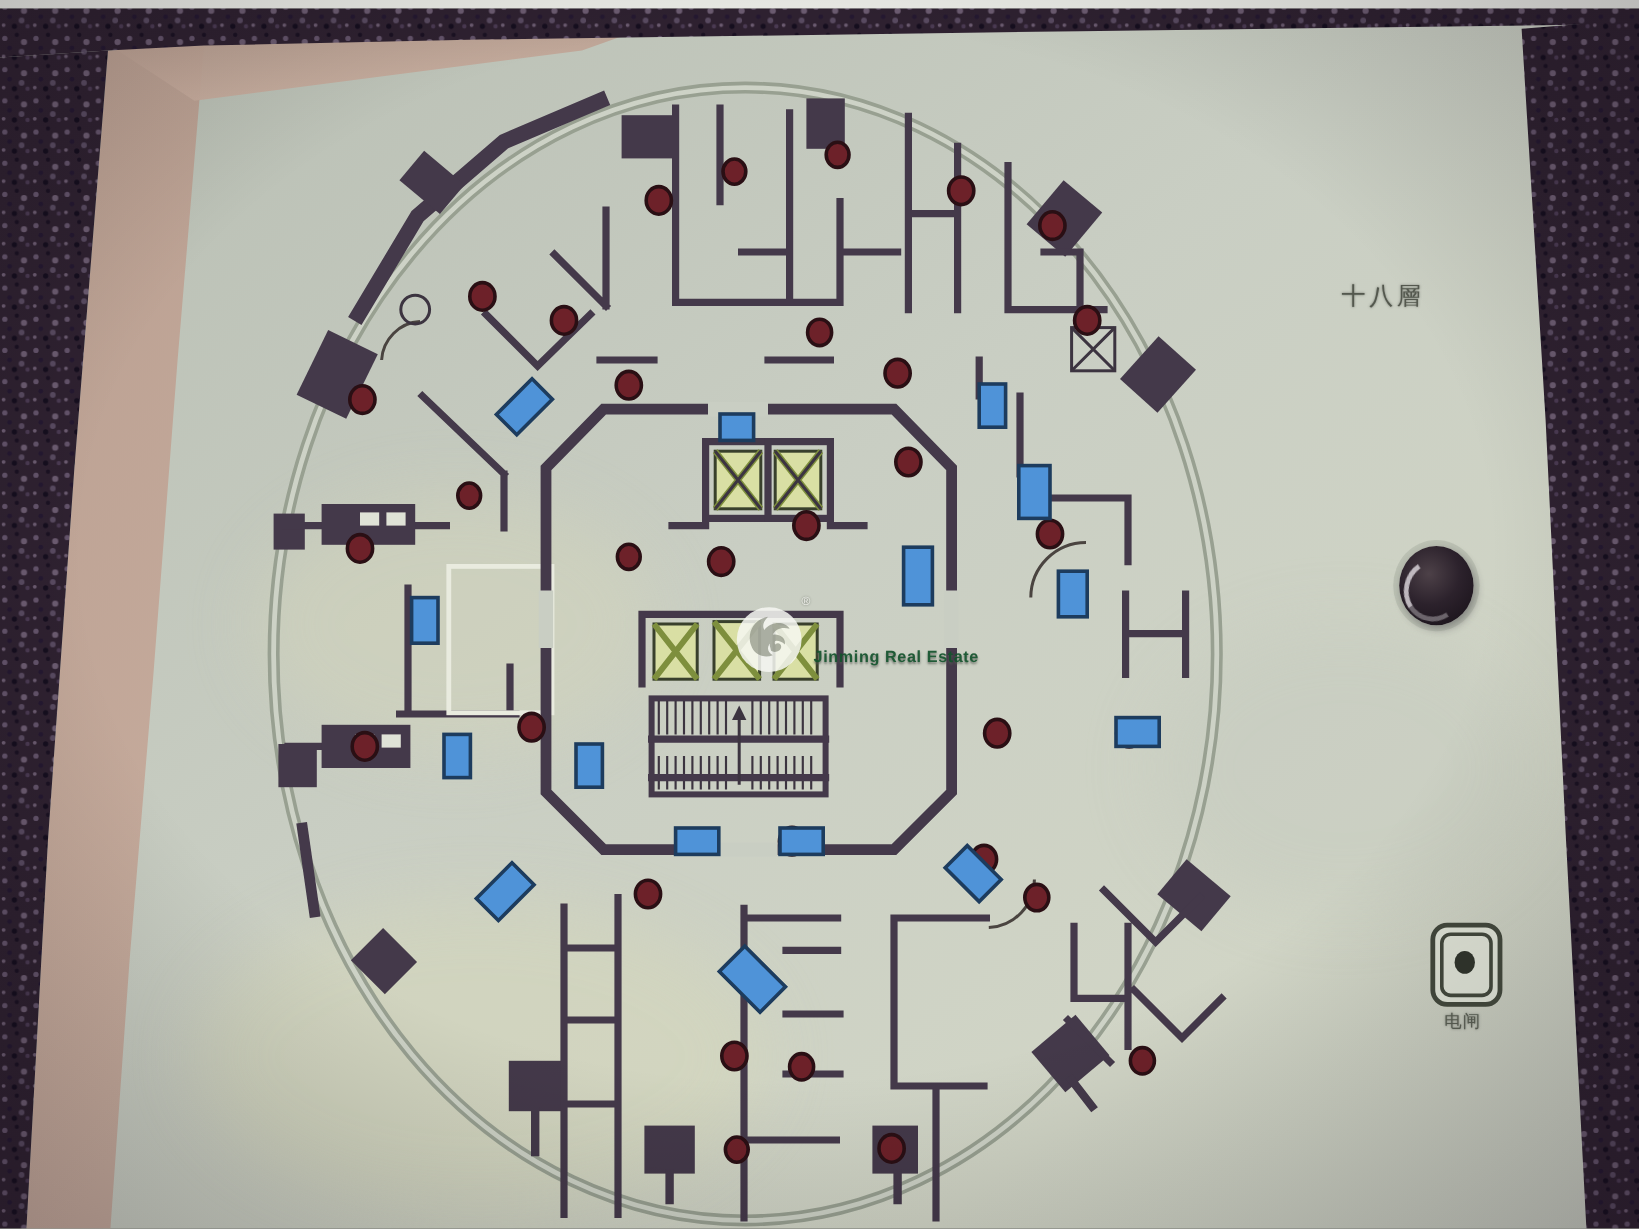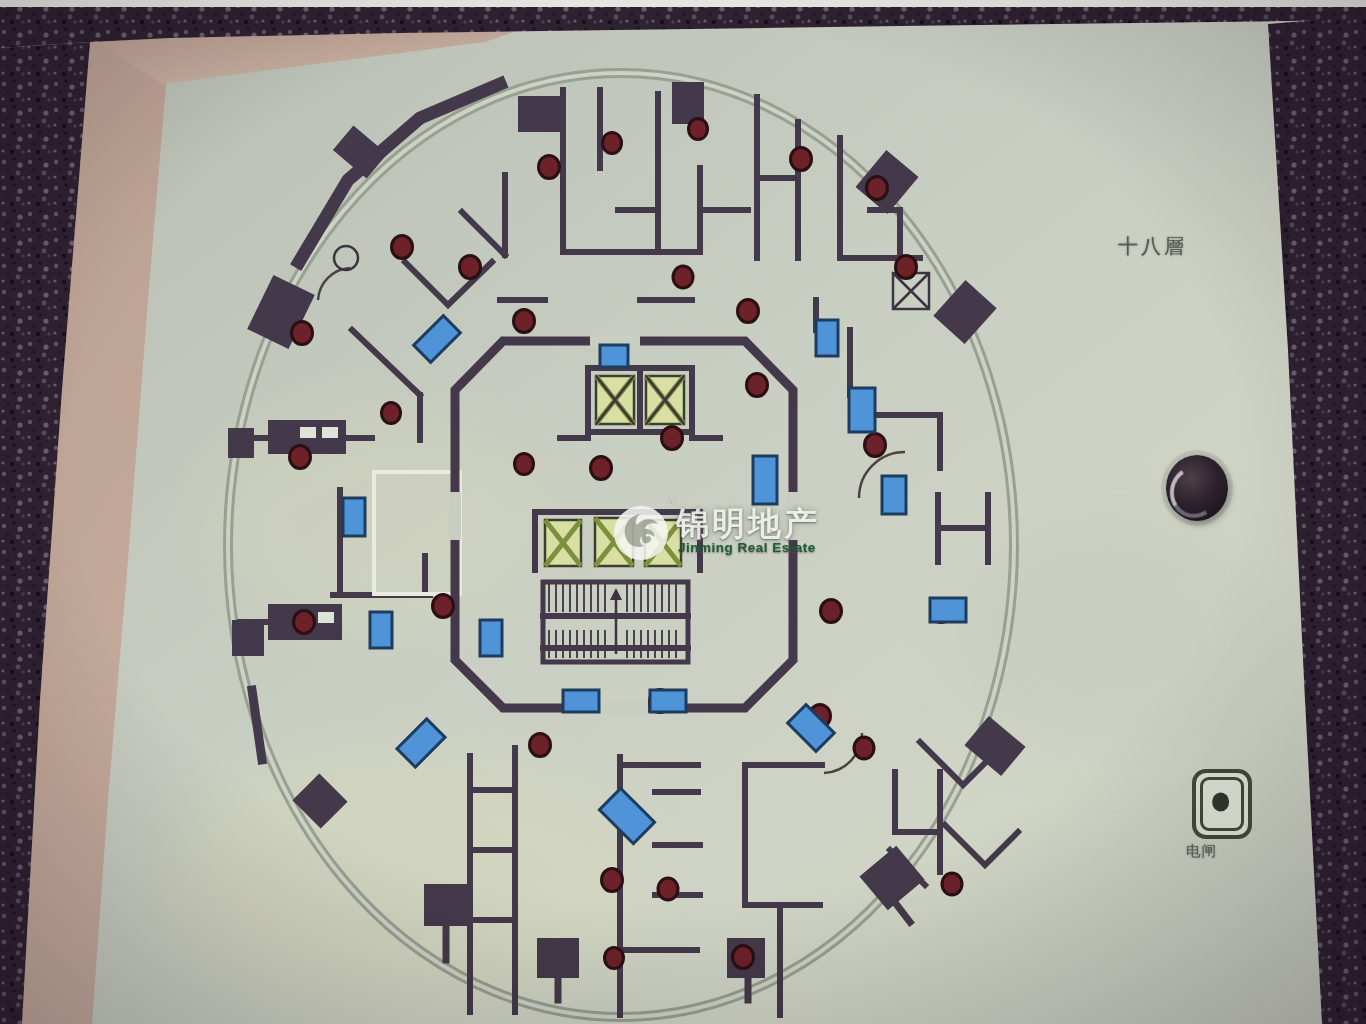--- a/index.html
+++ b/index.html
@@ -58,21 +58,21 @@
   }
   .outlet-inner{
     position:absolute;left:4px;top:4px;right:4px;bottom:4px;border-radius:9px;
     border:3px solid #3f4439;
   }
   .outlet-dot{
     position:absolute;left:50%;top:46%;width:17px;height:19px;border-radius:50%;
     transform:translate(-58%,-50%);background:#2e322a;
   }
   .outlet-label{
-    position:absolute;left:1186px;top:842px;width:66px;
+    position:absolute;left:1186px;top:842px;width:66px;text-align:center;
     font-size:14.5px;letter-spacing:1px;color:var(--label-gray);
     text-shadow:0 0 2px rgba(90,94,86,.9);filter:blur(.6px);
   }
 </style>
 </head>
 <body>
 
 <div class="photo">
 
   <svg width="1366" height="1024" viewBox="0 0 1366 1024">
@@ -292,21 +292,20 @@
       <svg width="58" height="58" viewBox="0 0 58 58">
         <circle cx="29" cy="29" r="27" fill="rgba(246,247,243,0.92)"></circle>
         <path d="M14,34 C10,24 16,12 28,10 C24,14 23,18 25,21 C30,14 42,13 46,20
                  C40,18 34,20 32,25 C38,24 43,28 42,33 C38,29 32,29 29,33
                  C27,36 28,40 32,42 C24,45 16,41 14,34 Z" fill="#a8aca0"></path>
         <path d="M30,36 C28,31 32,27 37,28 C34,29 33,31 34,33 C36,31 39,32 39,35
                  C39,38 35,40 32,39 C30,38.5 30.5,37.5 30,36 Z" fill="#a8aca0"></path>
       </svg>
     </div>
     <span class="wm-reg">®</span>
-    <div class="wm-cn">锦明地产</div>
     <div class="wm-en">Jinming Real Estate</div>
   </div>
 
   <div class="hole"></div>
 
   <div class="outlet">
     <div class="outlet-inner">
       <div class="outlet-dot"></div>
     </div>
   </div>

